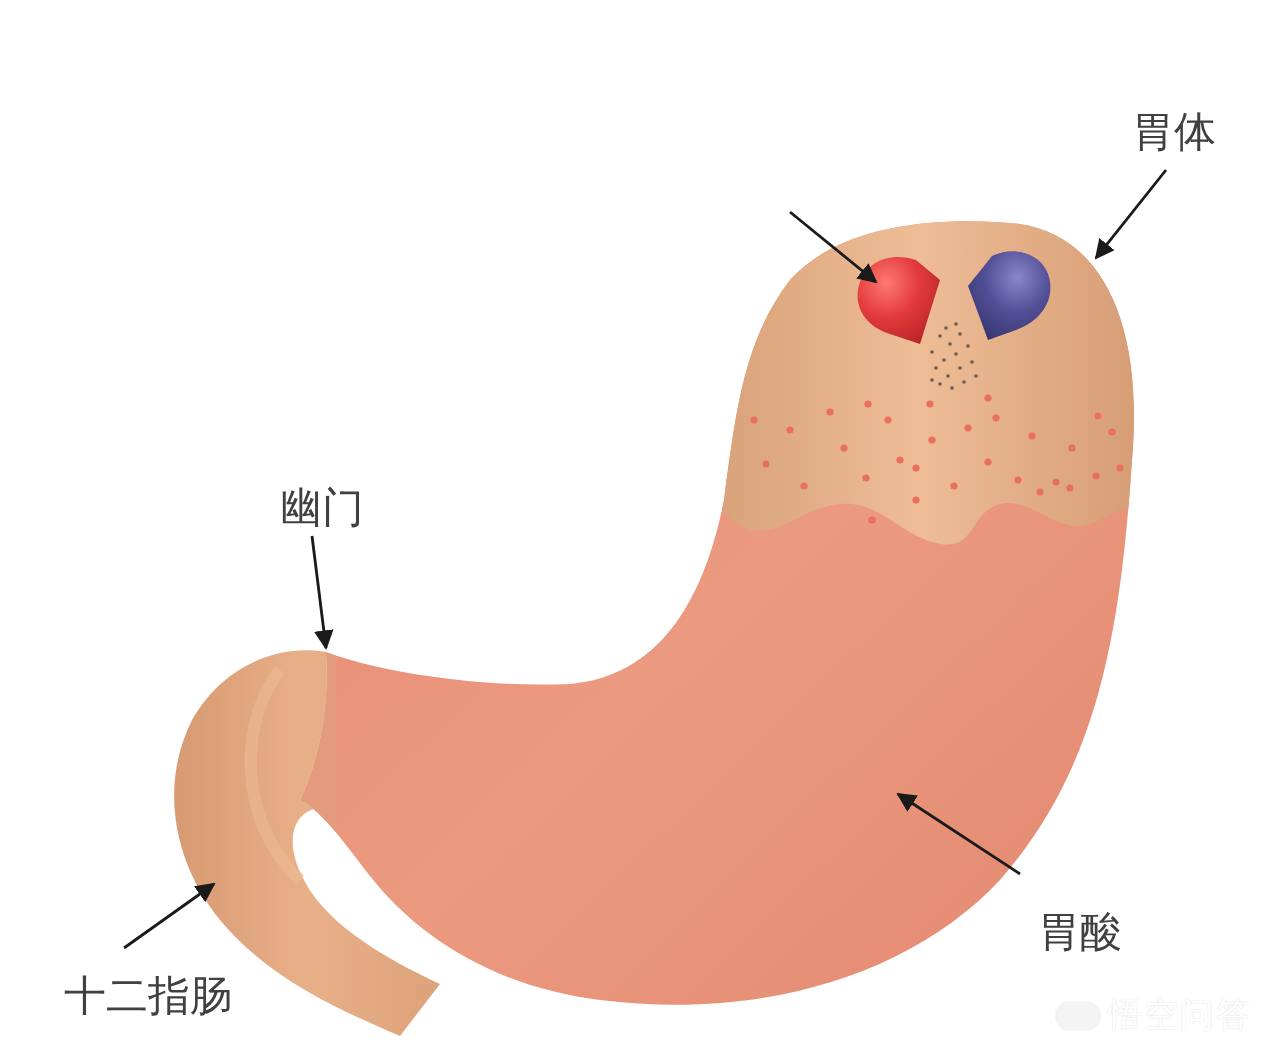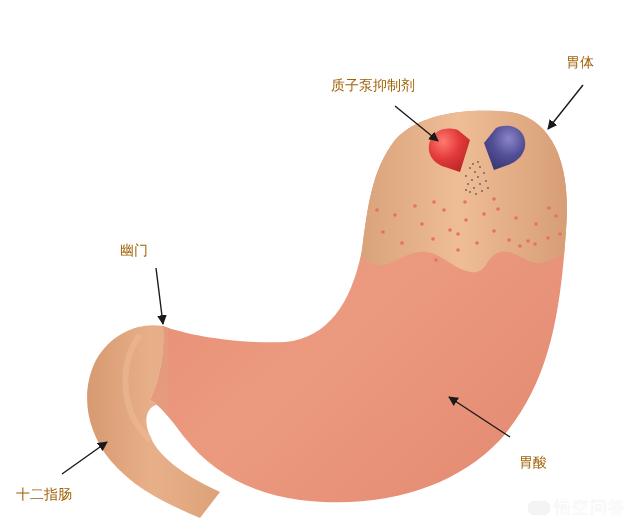--- a/index.html
+++ b/index.html
@@ -1,19 +1,19 @@
 <!DOCTYPE html>
 <html><head>
 <meta charset="utf-8">
 <style>
   html, body { margin:0; padding:0; background:#ffffff; }
   body { width:640px; height:527px; position:relative; overflow:hidden;
          font-family:"DejaVu Sans", "Liberation Sans", sans-serif; }
   #stage { position:absolute; left:0; top:0; width:640px; height:527px; }
-  .label { position:absolute; font-size:14px; color:#a16207; white-space:nowrap; line-height:1;font-family:Liberation Serif, serif; }
+  .label { position:absolute; font-size:21px; color:#404040; white-space:nowrap; line-height:1; }
   .watermark { position:absolute; right:14px; bottom:8px; font-size:17px; color:#ffffff;
                text-shadow:0 0 1px #e6e6e6, 0 0 1px #e6e6e6; letter-spacing:1px; opacity:0.95; }
   .watermark .logo { display:inline-block; width:22px; height:14px; border-radius:7px;
                background:#f4f4f4; margin-right:4px; vertical-align:middle; box-shadow:0 0 1px #ddd; }
 </style>
 </head>
 <body>
 
 <div id="stage">
   <svg width="640" height="527" viewBox="0 0 640 527" xmlns="http://www.w3.org/2000/svg">
@@ -119,22 +119,21 @@
     <path d="M470,140 L460,172 L445,167 C432,163 426,152 430,141 C434,130 446,126 458,130 Z" fill="url(#gRed)"></path>
     <path d="M484,143 L494,170 L508,165 C522,160 528,148 524,137 C520,126 506,123 496,128 Z" fill="url(#gBlue)"></path>
 
     <line x1="395" y1="106" x2="438" y2="141" stroke="#1a1a1a" stroke-width="1.4" marker-end="url(#arr)"></line>
     <line x1="583" y1="85" x2="548" y2="129" stroke="#1a1a1a" stroke-width="1.4" marker-end="url(#arr)"></line>
     <line x1="156" y1="268" x2="163" y2="324" stroke="#1a1a1a" stroke-width="1.4" marker-end="url(#arr)"></line>
     <line x1="62" y1="474" x2="107" y2="442" stroke="#1a1a1a" stroke-width="1.4" marker-end="url(#arr)"></line>
     <line x1="510" y1="437" x2="449" y2="397" stroke="#1a1a1a" stroke-width="1.4" marker-end="url(#arr)"></line>
   </svg>
 
-  <div class="label" style="left:331px;top:79px;">质子泵抑制剂</div>
   <div class="label" style="left:566px;top:56px;">胃体</div>
-  <div class="label" style="left:120px;top:244px;">幽门</div>
-  <div class="label" style="left:16px;top:488px;">十二指肠</div>
+  <div class="label" style="left:140px;top:244px;">幽门</div>
+  <div class="label" style="left:32px;top:488px;">十二指肠</div>
   <div class="label" style="left:519px;top:456px;">胃酸</div>
 
   <div class="watermark">
     <span class="logo"></span><span>悟空问答</span>
   </div>
 </div>
 
 </body></html>

